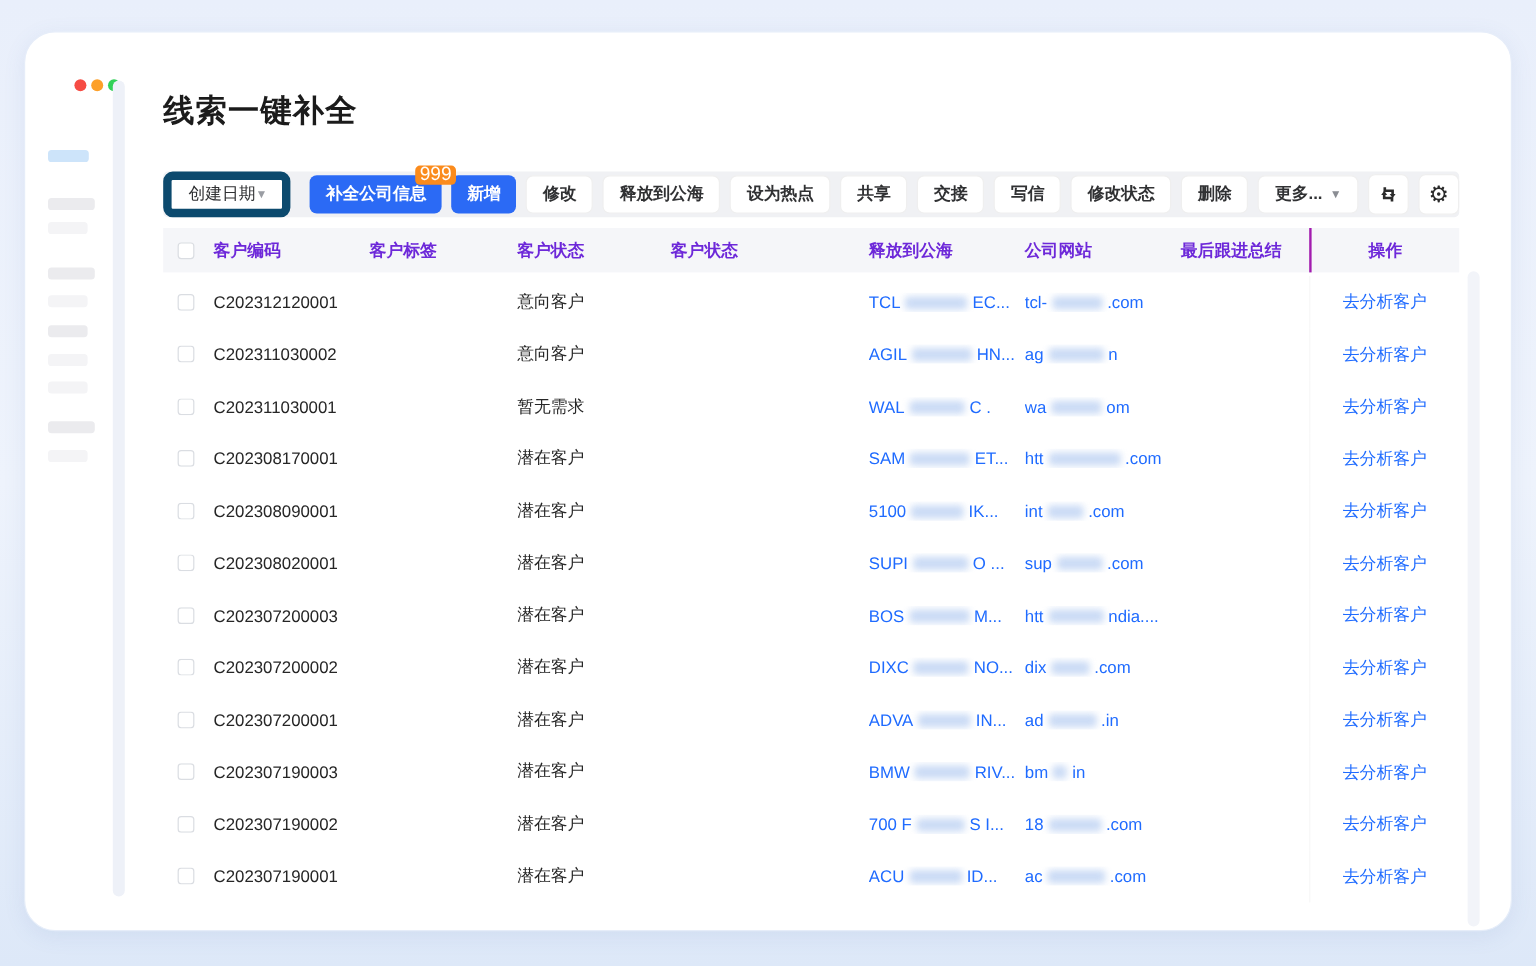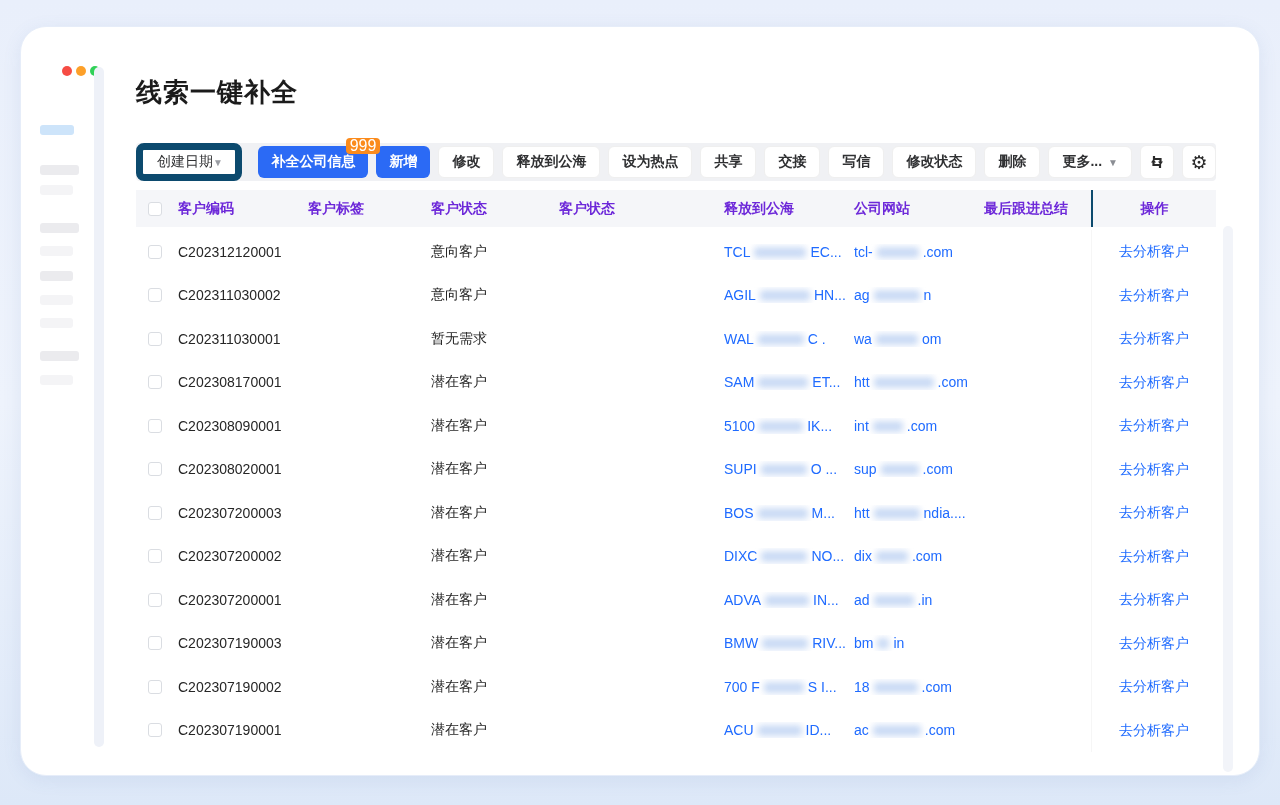--- a/index.html
+++ b/index.html
@@ -51,21 +51,21 @@
   .btn .caret { font-size:10px; color:#8a8d93; }
   .icon-btn { width:34px; height:34px; background:#fff; border:1px solid #efefef; border-radius:6px;
     display:flex; align-items:center; justify-content:center; cursor:pointer; color:#303133; }
   .icon-btn .gear { font-size:19px; line-height:1; color:#2b2b2b; }
 
   
   .grid { display:grid; grid-template-columns:42px 130px 123px 128px 165px 130px 130px 107px 125px; align-items:center; }
   .thead { position:absolute; left:0; top:159px; width:1080px; height:37px; background:#f5f6f9; }
   .th { font-size:14px; font-weight:700; color:#6d28d9; }
   .th.center, .td.center { text-align:center; }
-  .th.action-col { border-left:2px solid #0c4a6e; height:37px; line-height:37px; }
+  .th.action-col { border-left:2px solid #a21caf; height:37px; line-height:37px; }
 
   .tbody { position:absolute; left:0; top:199px; width:1080px; }
   .tr { height:43.5px; }
   .td { font-size:14px; color:#262626; white-space:nowrap; overflow:hidden; }
   .td.action-col { border-left:1px solid rgba(0,0,0,0.035); height:43.5px; line-height:43.5px; }
 
   .checkbox { width:14px; height:14px; border:1.5px solid #dadde2; border-radius:3px; background:#fff;
     margin-left:12px; cursor:pointer; }
 
   a.link { color:#1f6bff; text-decoration:none; cursor:pointer; }

